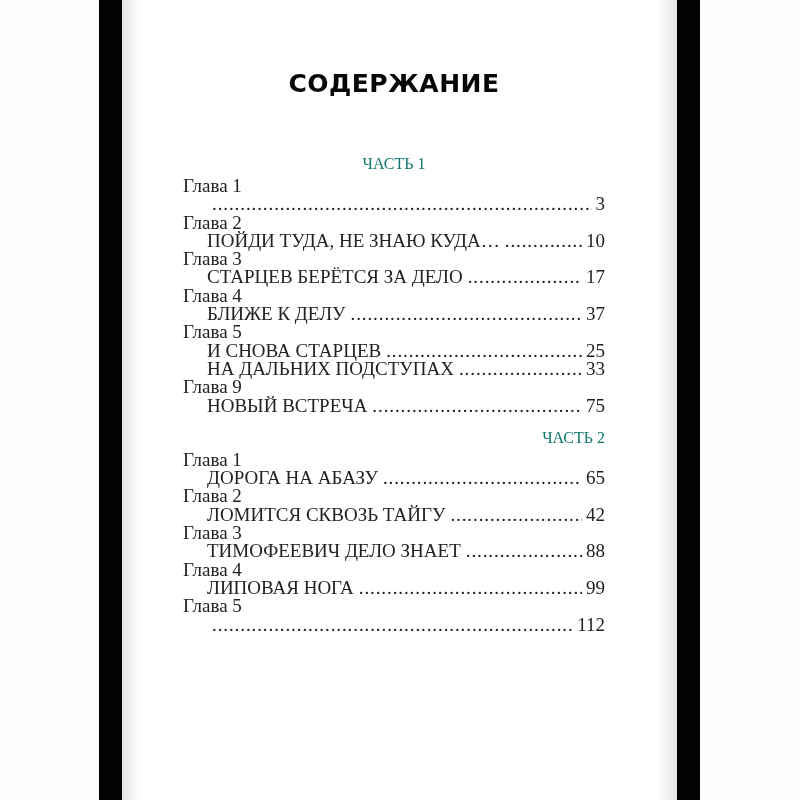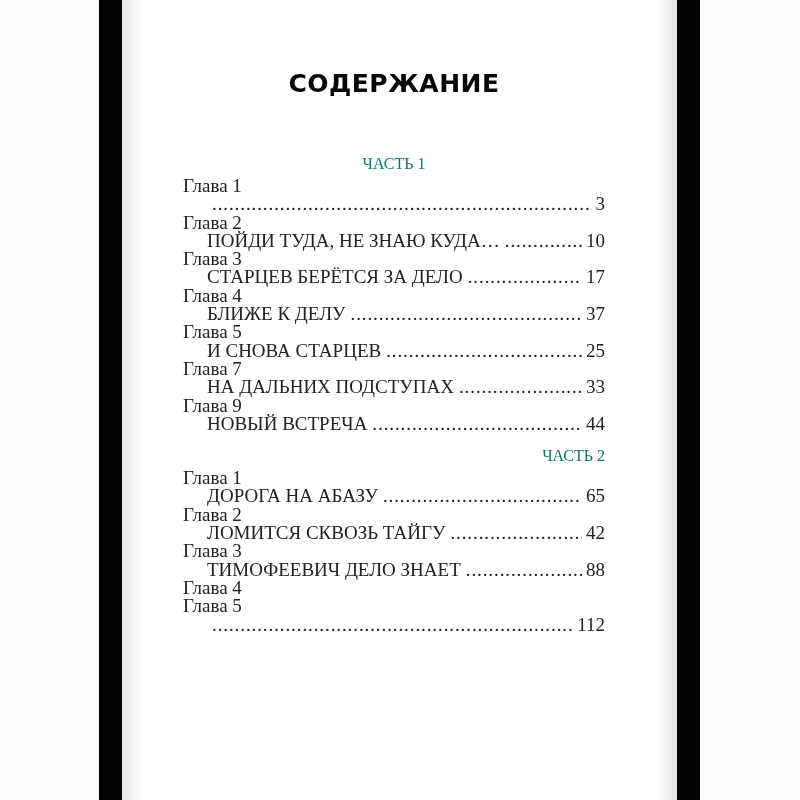--- a/index.html
+++ b/index.html
@@ -161,35 +161,34 @@
             <div class="chapter-label">Глава 5</div>
             <div class="entry-line">
               <span class="chapter-title">И СНОВА СТАРЦЕВ</span>
               <span class="dots"></span>
               <span class="pagenum">25</span>
             </div>
           </div>
 
 
           <div class="entry">
-            <div class="chapter-label">Глава 7</div>
             <div class="entry-line">
               <span class="chapter-title">НА ДАЛЬНИХ ПОДСТУПАХ</span>
               <span class="dots"></span>
               <span class="pagenum">33</span>
             </div>
           </div>
 
 
           <div class="entry">
             <div class="chapter-label">Глава 9</div>
             <div class="entry-line">
               <span class="chapter-title">НОВЫЙ ВСТРЕЧА</span>
               <span class="dots"></span>
-              <span class="pagenum">44</span>
+              <span class="pagenum">75</span>
             </div>
           </div>
 
         </div>
       </div>
 
       <div class="part part2">
         <div class="part-heading">ЧАСТЬ 2</div>
         <div class="entries">
 
@@ -215,20 +214,25 @@
             <div class="chapter-label">Глава 3</div>
             <div class="entry-line">
               <span class="chapter-title">ТИМОФЕЕВИЧ ДЕЛО ЗНАЕТ</span>
               <span class="dots"></span>
               <span class="pagenum">88</span>
             </div>
           </div>
 
           <div class="entry">
             <div class="chapter-label">Глава 4</div>
+            <div class="entry-line">
+              <span class="chapter-title">ЛИПОВАЯ НОГА</span>
+              <span class="dots"></span>
+              <span class="pagenum">99</span>
+            </div>
           </div>
 
           <div class="entry">
             <div class="chapter-label">Глава 5</div>
             <div class="entry-line">
               <span class="dots"></span>
               <span class="pagenum">112</span>
             </div>
           </div>
 

